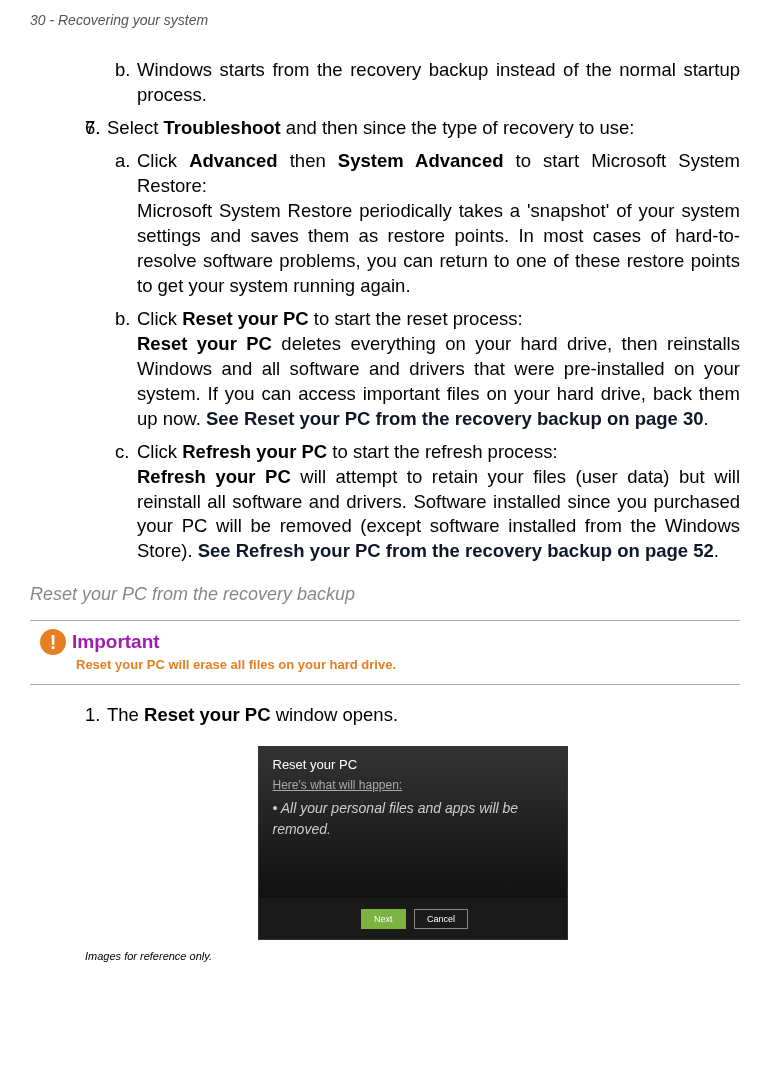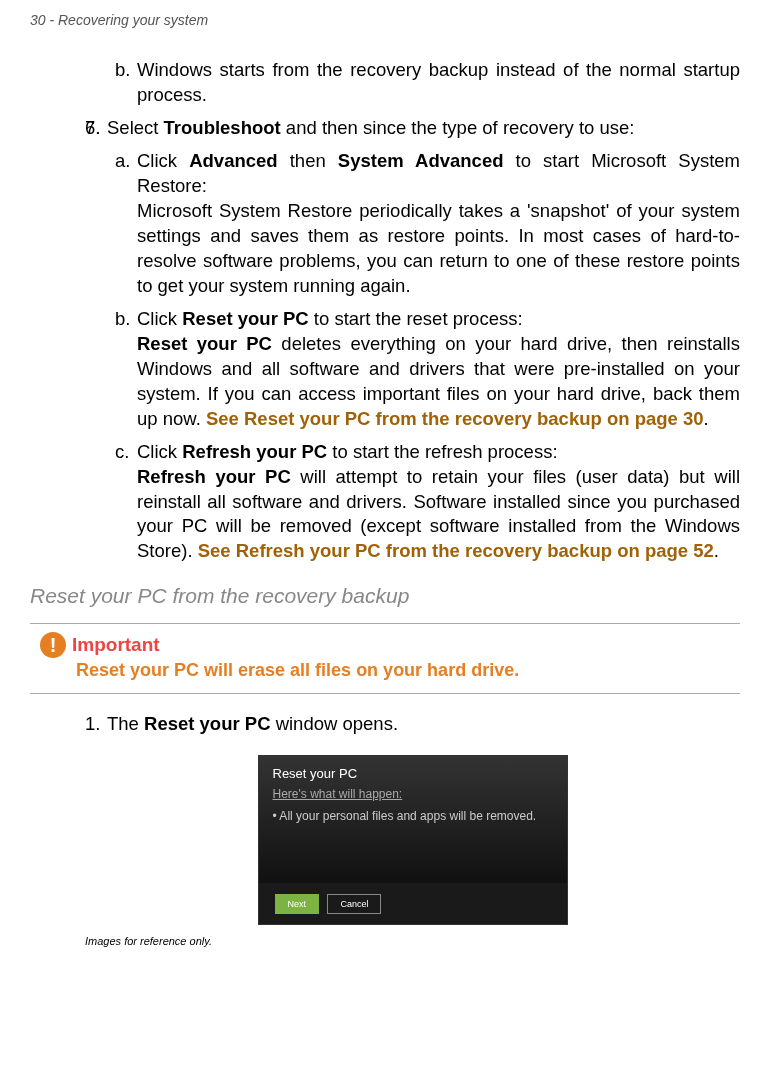--- a/index.html
+++ b/index.html
@@ -41,25 +41,25 @@
   .num-item {
     position: relative;
     padding-left: 22px;
   }
   .num-item .marker {
     position: absolute;
     left: 0;
   }
   .bold { font-weight: bold; }
   .link-green {
-    color: #a16207;
+    color: #0f172a;
     font-weight: bold;
   }
   .section-heading {
-    font-size: 21px;
+    font-size: 18px;
     font-style: italic;
     color: #888;
     margin: 20px 0 15px 0;
   }
   .note-box {
     border: 1px solid #aaa;
     border-left: none;
     border-right: none;
     padding: 8px 10px 12px 10px;
     margin: 0 0 18px 0;
@@ -73,29 +73,29 @@
     border-radius: 50%;
     color: #fff;
     text-align: center;
     line-height: 26px;
     font-weight: bold;
     font-size: 20px;
     vertical-align: middle;
     margin-right: 6px;
   }
   .note-title {
-    color: #ef4444;
+    color: #a21caf;
     font-size: 19px;
     font-weight: bold;
     vertical-align: middle;
   }
   .note-body {
     color: #e67e22;
     font-weight: bold;
-    font-size: 18px;
+    font-size: 13px;
     margin-left: 36px;
     margin-top: 2px;
   }
   .screenshot-wrap {
     text-align: center;
     margin: 18px 0 10px 0;
   }
   .screenshot {
     display: inline-block;
     width: 310px;
@@ -114,28 +114,29 @@
     color: #fff;
     margin-bottom: 6px;
   }
   .ss-sub {
     font-size: 12px;
     color: #aaa;
     margin-bottom: 6px;
     text-decoration: underline;
   }
   .ss-bullet {
-    font-size: 12px;
+    font-size: 14px;
     color: #ccc;
     line-height: 1.5;
+    font-style: italic;
   }
   .screenshot-bottom {
     background: #1a1a1a;
     padding: 10px 12px;
-    text-align: left;
+    text-align: center;
   }
   .btn {
     display: inline-block;
     font-size: 9px;
     padding: 4px 12px;
     margin-left: 4px;
     color: #fff;
   }
   .btn-next { background: #7cb342; border: 1px solid #7cb342; }
   .btn-cancel { background: transparent; border: 1px solid #888; }

